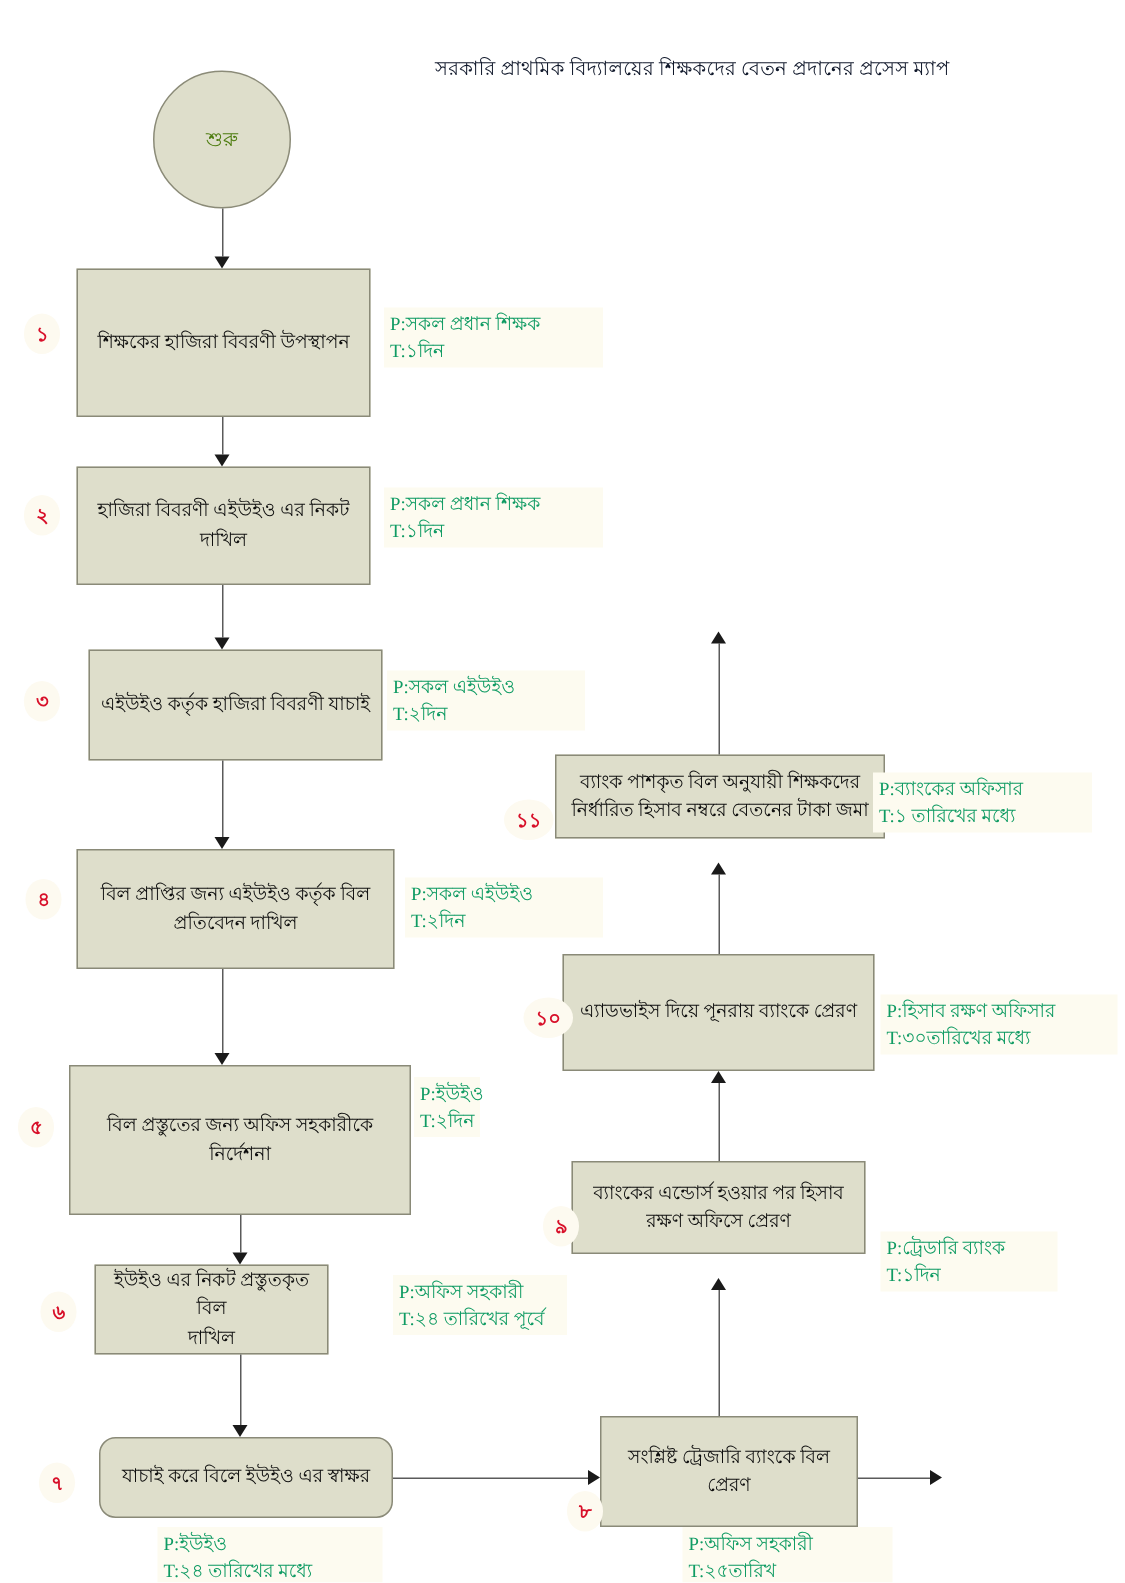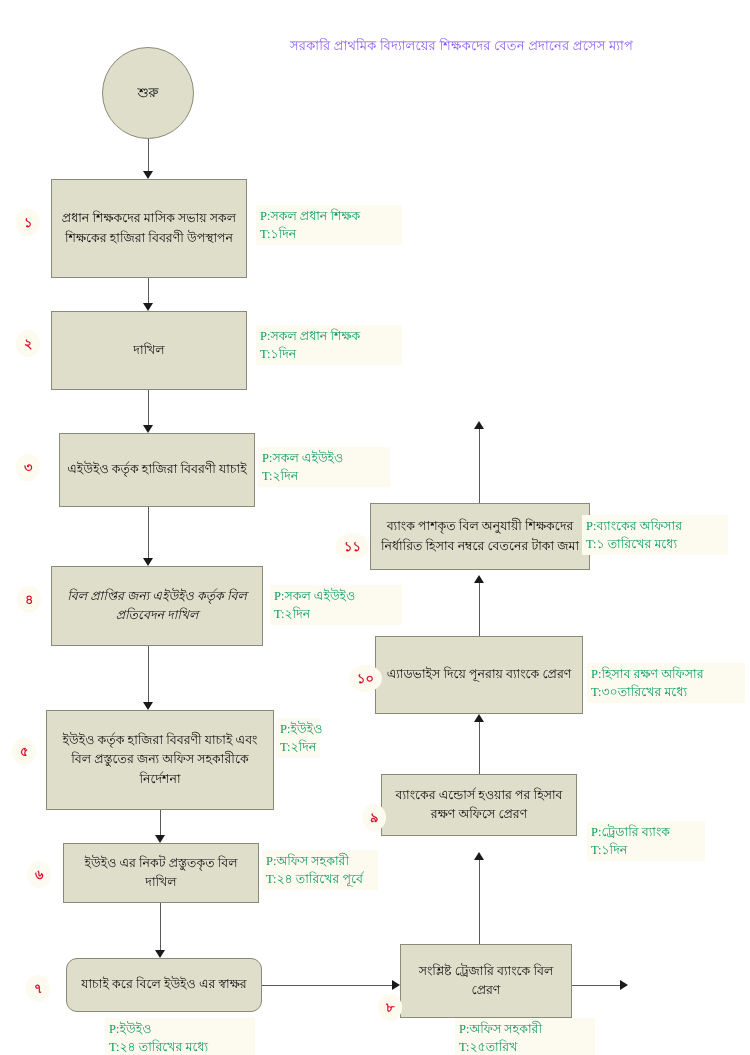--- a/index.html
+++ b/index.html
@@ -19,36 +19,36 @@
     overflow: hidden;
   }
 
   
   .map-title {
     position: absolute;
     left: 290px;
     top: 36px;
     width: 420px;
     font-size: 13px;
-    color: #8b5cf6;
+    color: #0f172a;
     letter-spacing: 0.2px;
     white-space: nowrap;
   }
 
   
   .terminator {
     position: absolute;
     border-radius: 50%;
     background: #dedecb;
     border: 1px solid #8b8b78;
     display: flex;
     align-items: center;
     justify-content: center;
     font-size: 13px;
-    color: #000000;
+    color: #4d7c0f;
     box-sizing: border-box;
   }
 
   
   .node {
     position: absolute;
     background: #dedecb;
     border: 1px solid #8a8a78;
     box-sizing: border-box;
     display: flex;
@@ -122,78 +122,77 @@
 
   <div class="map-title">সরকারি প্রাথমিক বিদ্যালয়ের শিক্ষকদের বেতন প্রদানের প্রসেস ম্যাপ</div>
 
   <div class="terminator" style="left:102px; top:47px; width:92px; height:92px;">
     <span>শুরু</span>
   </div>
 
 
   <div class="node" style="left:51px; top:179px; width:196px; height:99px;">
     <div>
-      <span>প্রধান শিক্ষকদের মাসিক সভায় সকল</span>
       <span>শিক্ষকের হাজিরা বিবরণী উপস্থাপন</span>
     </div>
   </div>
   <div class="step-num" style="left:16px; top:209px;">১</div>
   <div class="pt" style="left:256px; top:205px; width:146px;">
     <span class="pt-line">P:সকল প্রধান শিক্ষক</span>
     <span class="pt-line">T:১দিন</span>
   </div>
 
   <div class="node" style="left:51px; top:311px; width:196px; height:79px;">
     <div>
+      <span>হাজিরা বিবরণী এইউইও এর নিকট</span>
       <span>দাখিল</span>
     </div>
   </div>
   <div class="step-num" style="left:16px; top:330px;">২</div>
   <div class="pt" style="left:256px; top:325px; width:146px;">
     <span class="pt-line">P:সকল প্রধান শিক্ষক</span>
     <span class="pt-line">T:১দিন</span>
   </div>
 
   <div class="node" style="left:59px; top:433px; width:196px; height:74px;">
     <div>
       <span>এইউইও কর্তৃক হাজিরা বিবরণী যাচাই</span>
     </div>
   </div>
   <div class="step-num" style="left:16px; top:454px;">৩</div>
   <div class="pt" style="left:258px; top:447px; width:132px;">
     <span class="pt-line">P:সকল এইউইও</span>
     <span class="pt-line">T:২দিন</span>
   </div>
 
-  <div class="node" style="left:51px; top:566px; width:212px; height:80px;font-style:italic;">
+  <div class="node" style="left:51px; top:566px; width:212px; height:80px;">
     <div>
       <span>বিল প্রাপ্তির জন্য এইউইও কর্তৃক বিল</span>
       <span>প্রতিবেদন দাখিল</span>
     </div>
   </div>
   <div class="step-num" style="left:17px; top:586px;">৪</div>
   <div class="pt" style="left:270px; top:585px; width:132px;">
     <span class="pt-line">P:সকল এইউইও</span>
     <span class="pt-line">T:২দিন</span>
   </div>
 
   <div class="node" style="left:46px; top:710px; width:228px; height:100px;">
     <div>
-      <span>ইউইও কর্তৃক হাজিরা বিবরণী যাচাই এবং</span>
       <span>বিল প্রস্তুতের জন্য অফিস সহকারীকে</span>
       <span>নির্দেশনা</span>
     </div>
   </div>
   <div class="step-num" style="left:12px; top:738px;">৫</div>
   <div class="pt wrapped" style="left:276px; top:718px; width:44px;">
     <span class="pt-line">P:ইউইও</span>
     <span class="pt-line">T:২দিন</span>
   </div>
 
-  <div class="node" style="left:63px; top:843px; width:196px; height:60px;">
+  <div class="node" style="left:63px; top:843px; width:156px; height:60px;">
     <div>
       <span>ইউইও এর নিকট প্রস্তুতকৃত বিল</span>
       <span>দাখিল</span>
     </div>
   </div>
   <div class="step-num" style="left:27px; top:861px;">৬</div>
   <div class="pt" style="left:262px; top:850px; width:116px;">
     <span class="pt-line">P:অফিস সহকারী</span>
     <span class="pt-line">T:২৪ তারিখের পূর্বে</span>
   </div>
@@ -237,21 +236,21 @@
     <div>
       <span>এ্যাডভাইস দিয়ে পূনরায় ব্যাংকে প্রেরণ</span>
     </div>
   </div>
   <div class="step-num" style="left:349px; top:665px;">১০</div>
   <div class="pt" style="left:587px; top:663px; width:158px;">
     <span class="pt-line">P:হিসাব রক্ষণ অফিসার</span>
     <span class="pt-line">T:৩০তারিখের মধ্যে</span>
   </div>
 
-  <div class="node" style="left:370px; top:503px; width:220px; height:67px;">
+  <div class="node" style="left:370px; top:503px; width:220px; height:56px;">
     <div>
       <span>ব্যাংক পাশকৃত বিল অনুযায়ী শিক্ষকদের</span>
       <span>নির্ধারিত হিসাব নম্বরে বেতনের টাকা জমা</span>
     </div>
   </div>
   <div class="step-num" style="left:336px; top:533px;">১১</div>
   <div class="pt" style="left:582px; top:515px; width:146px;">
     <span class="pt-line">P:ব্যাংকের অফিসার</span>
     <span class="pt-line">T:১ তারিখের মধ্যে</span>
   </div>

